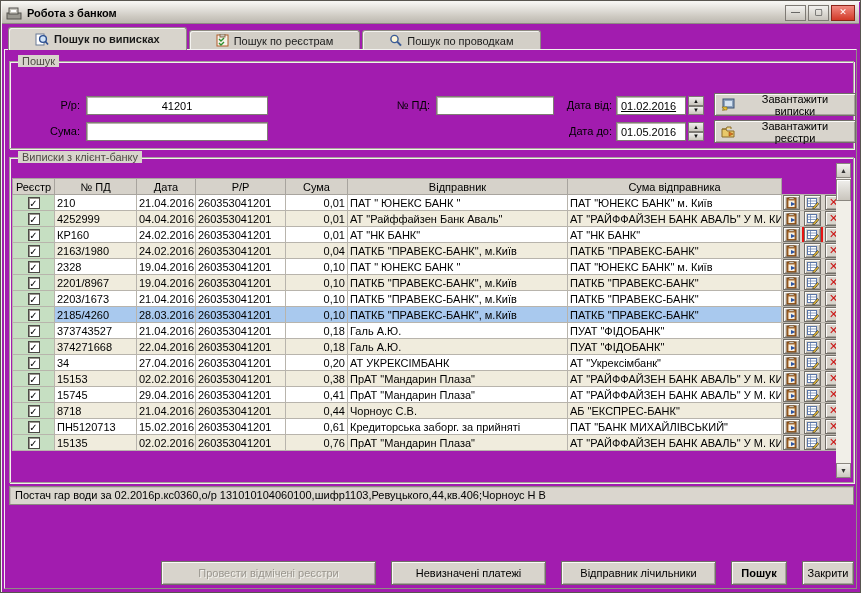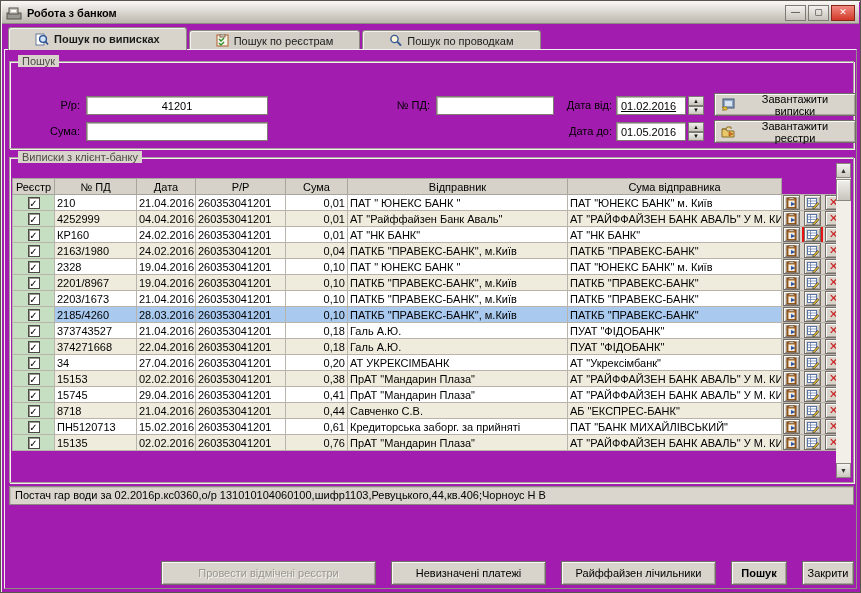--- a/index.html
+++ b/index.html
@@ -577,21 +577,21 @@
         </button>
         <button class="act del">✕</button>
       </td>
     </tr>
           <tr class="even">
       <td class="c-check"><span class="cb">✓</span></td>
       <td class="c-npd">8718</td>
       <td class="c-date">21.04.2016</td>
       <td class="c-rp">260353041201</td>
       <td class="c-suma">0,44</td>
-      <td class="c-sender">Савченко С.В.</td>
+      <td class="c-sender">Чорноус С.В.</td>
       <td class="c-bank">АБ "ЕКСПРЕС-БАНК"</td>
       <td class="c-actions">
         <button class="act paste">
           <svg width="12" height="12" viewBox="0 0 12 12">
             <rect x="1" y="1" width="9" height="10" fill="#b5712f" stroke="#6e3f12"></rect>
             <rect x="3" y="0.5" width="5" height="2" fill="#c8c4bc" stroke="#6e3f12" stroke-width="0.5"></rect>
             <rect x="2.5" y="3.5" width="6" height="6.5" fill="#f4efe4"></rect>
             <path d="M5 5 L9.5 7 L5 9 Z" fill="#2a52a0"></path>
           </svg>
         </button>
@@ -673,18 +673,18 @@
       <div class="sthumb"></div>
       <button class="sbtn" style="bottom:0;">▼</button>
     </div>
   </div>
 
   <div class="statusbox">Постач гар води за 02.2016р.кс0360,о/р 131010104060100,шифр1103,Ревуцького,44,кв.406;Чорноус Н В</div>
 
   <div class="footer">
     <button class="btn3d fbtn" disabled="" style="width:215px;">Провести відмічені реєстри</button>
     <button class="btn3d fbtn" style="width:155px;">Невизначені платежі</button>
-    <button class="btn3d fbtn" style="width:155px;">Райффайзен лічильники</button>
+    <button class="btn3d fbtn" style="width:155px;">Відправник лічильники</button>
     <button class="btn3d fbtn bold" style="width:56px;">Пошук</button>
     <button class="btn3d fbtn" style="width:52px;">Закрити</button>
   </div>
 
 </div>
 
 </body></html>

